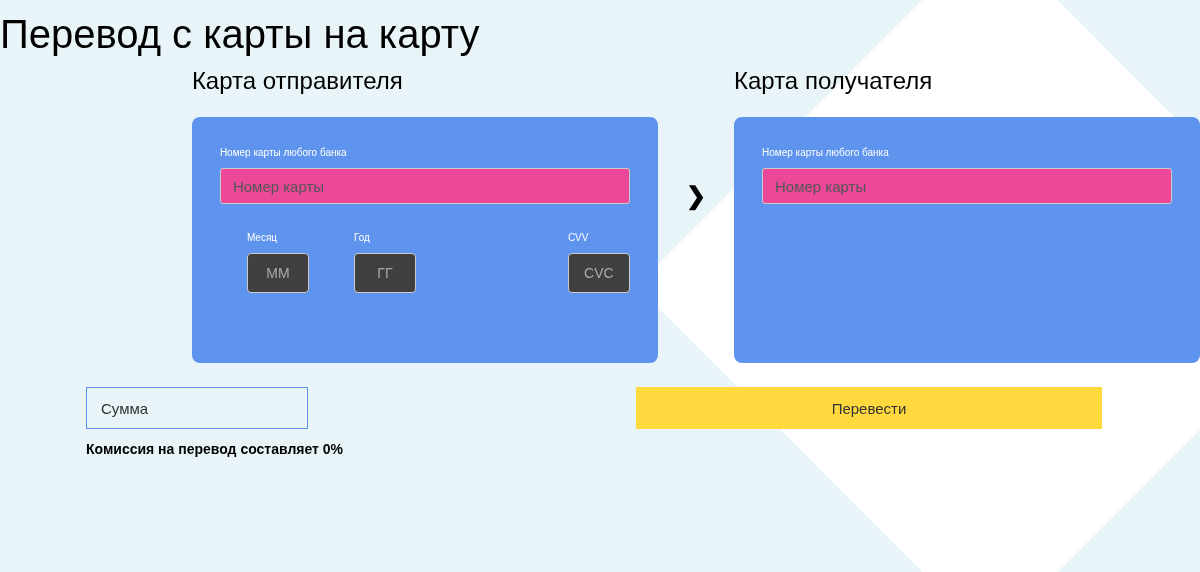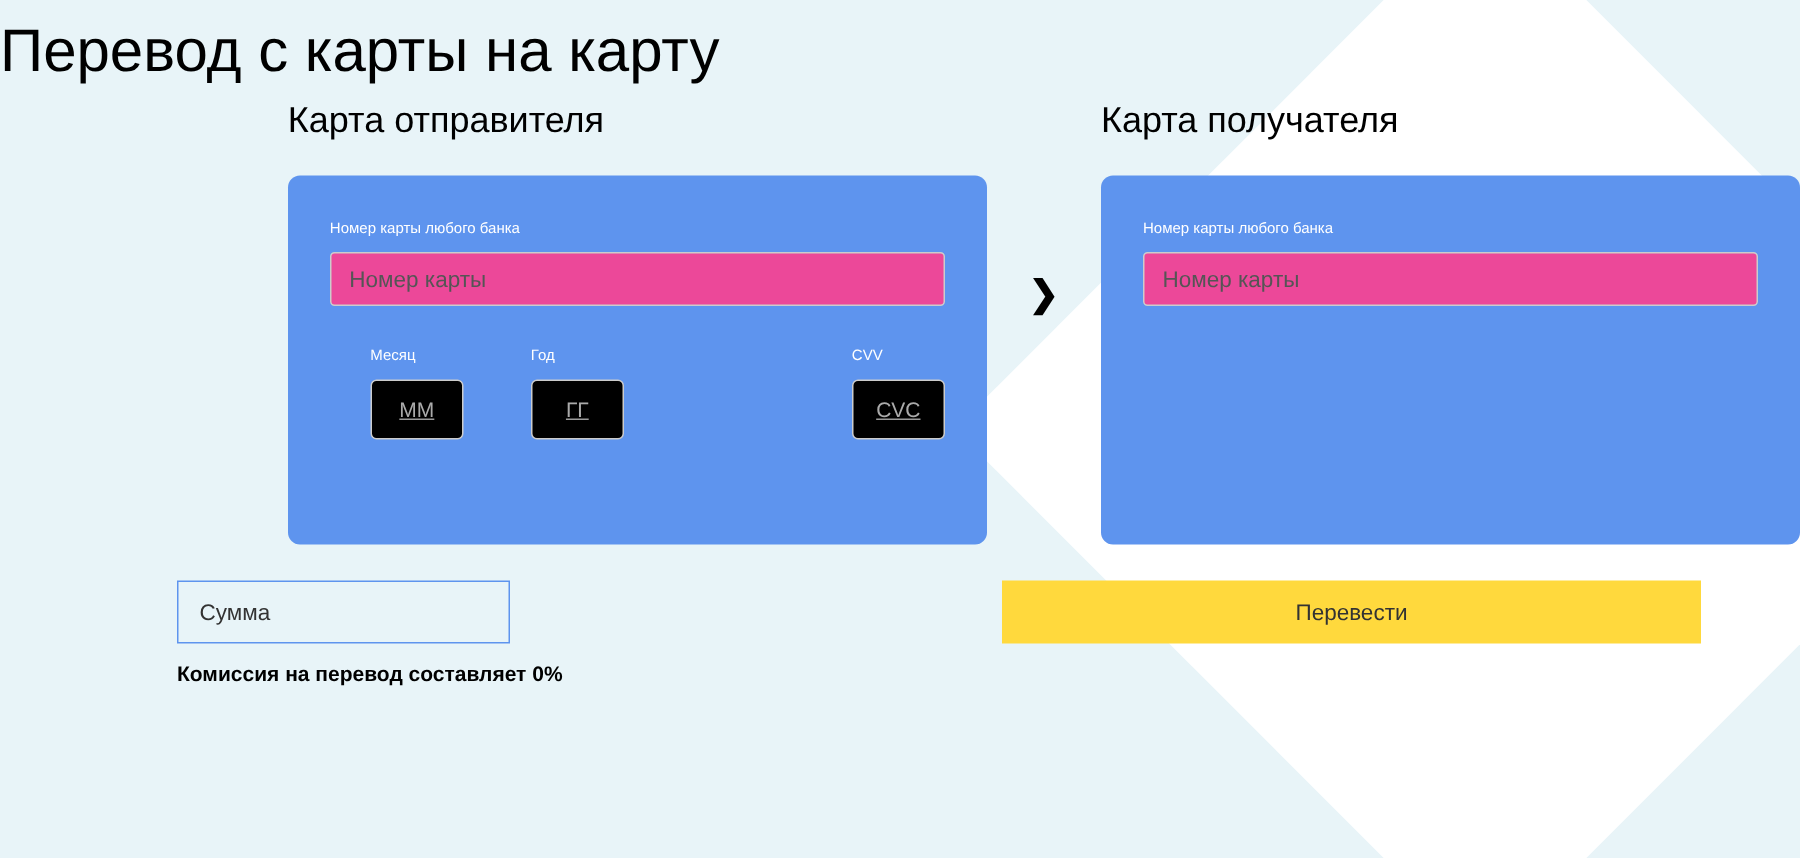--- a/index.html
+++ b/index.html
@@ -106,43 +106,42 @@
       margin-left: 27px;
     }
     .small-input {
       width: 62px;
       height: 40px;
       border: 1px solid #ccc;
       border-radius: 4px;
       text-align: center;
       font-size: 14px;
       color: #999;
-      background: #000000;
-      text-decoration: underline;
+      background: #404040;
     }
     .small-input::placeholder {
       color: #aaa;
     }
     .field-group.cvv {
       margin-left: auto;
     }
     .arrow-col {
       display: flex;
       align-items: center;
       justify-content: center;
       padding-top: 115px;
     }
     .arrow-icon {
       font-size: 24px;
       font-weight: bold;
       color: #000;
     }
     .bottom-row {
       display: flex;
-      padding-left: 118px;
+      padding-left: 86px;
       margin-top: 24px;
       gap: 84px;
     }
     .amount-input {
       width: 222px;
       height: 42px;
       border: 1.5px solid #5e94ee;
       background: transparent;
       padding: 0 14px;
       font-size: 15px;

